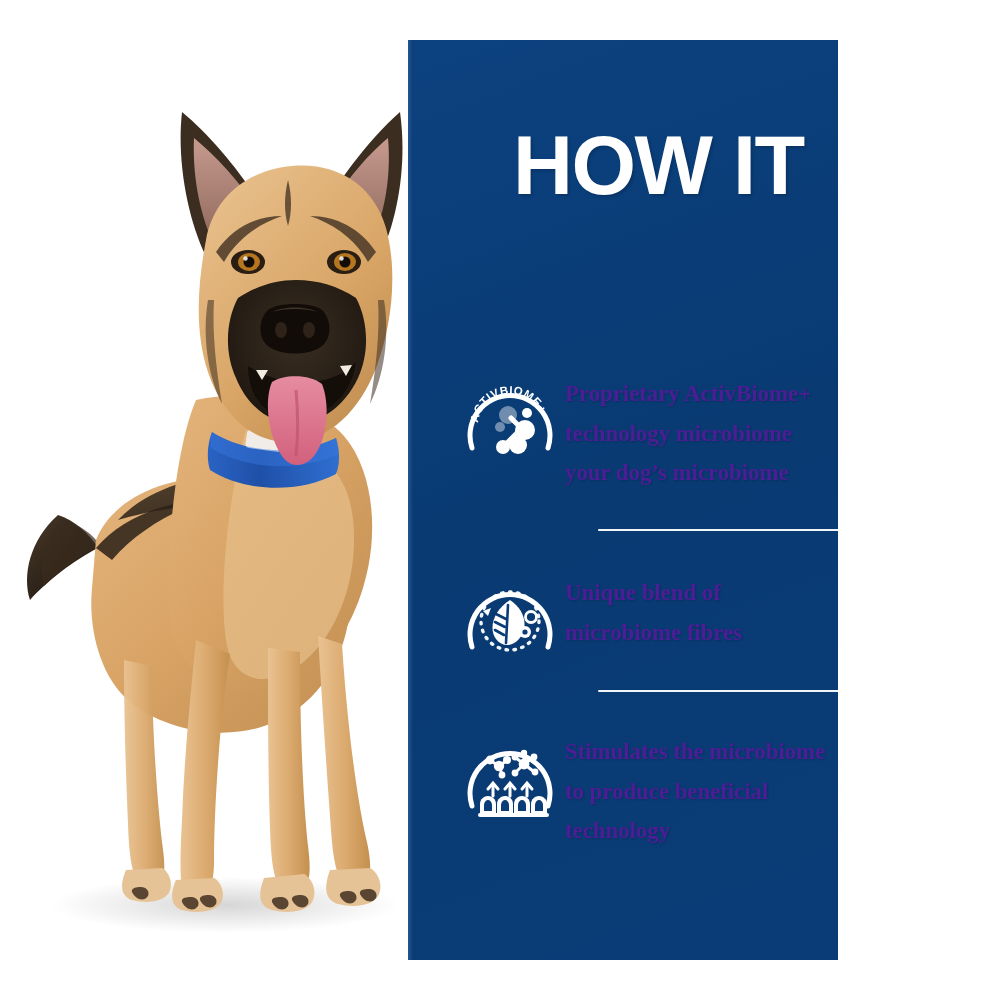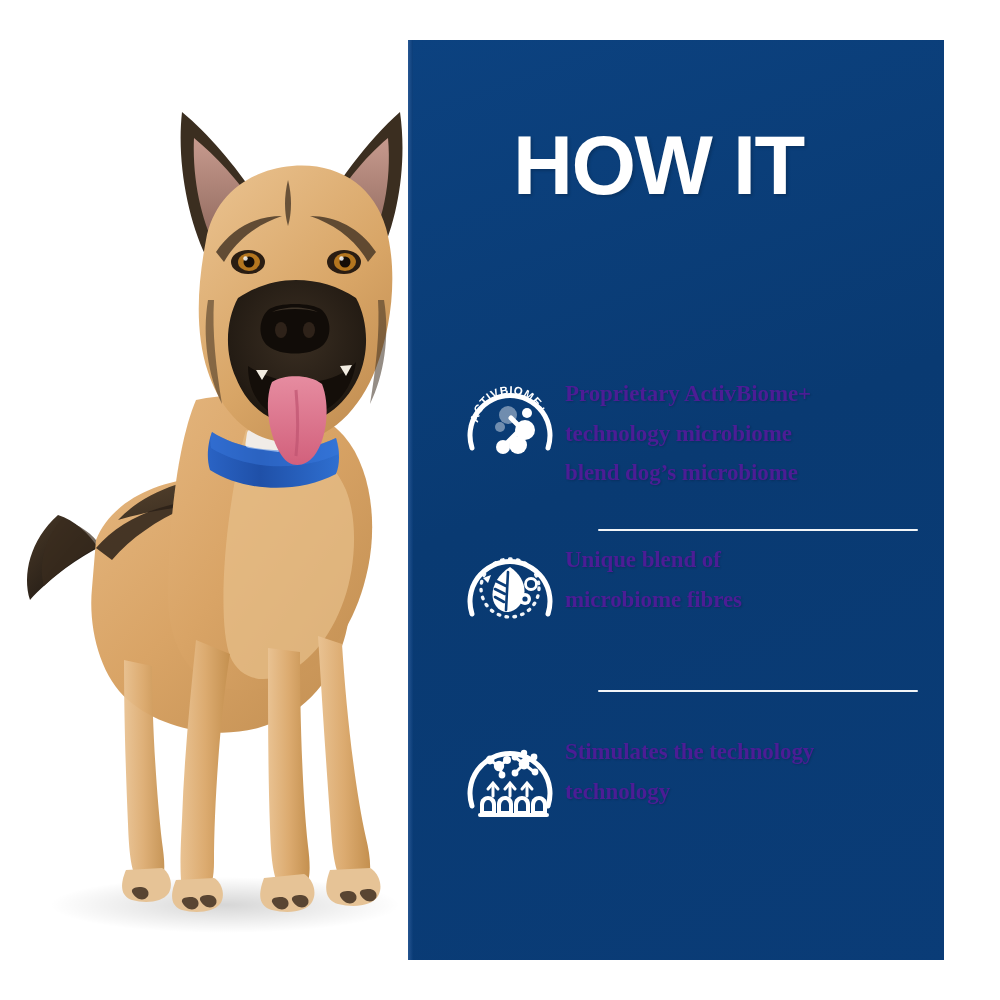--- a/index.html
+++ b/index.html
@@ -8,21 +8,21 @@
     background: #ffffff;
   }
   body {
     width: 1000px;
     height: 1000px;
     font-family: "Liberation Sans", sans-serif;
     overflow: hidden;
   }
   #stage {
     position: relative;
-    width: 944px;
+    width: 838px;
     height: 1000px;
     background: #ffffff;
     overflow: hidden;
   }
 
   
   #photo-area {
     position: absolute;
     left: 0;
     top: 0;
@@ -73,21 +73,21 @@
 
   
   .feature-row {
     position: absolute;
     left: 455px;
     width: 500px;
     display: flex;
     align-items: flex-start;
   }
   #feature-0 { top: 368px; }
-  #feature-1 { top: 534px; }
+  #feature-1 { top: 567px; }
   #feature-2 { top: 726px; }
 
   .feature-icon-wrap {
     width: 110px;
     flex: 0 0 110px;
     display: flex;
     align-items: center;
     justify-content: center;
     padding-top: 2px;
   }
@@ -309,21 +309,21 @@
         <circle cx="42" cy="57" r="5" fill="#ffffff" opacity=".42"></circle>
         <circle cx="69" cy="43" r="5" fill="#ffffff"></circle>
         <circle cx="67" cy="60" r="10" fill="#ffffff"></circle>
         <circle cx="60" cy="75" r="9" fill="#ffffff"></circle>
         <circle cx="45" cy="77" r="7" fill="#ffffff"></circle>
       </svg>
     </div>
     <div class="feature-text">
       <span class="tline">Proprietary ActivBiome+</span>
       <span class="tline">technology microbiome</span>
-      <span class="tline">blend dog’s microbiome</span>
+      <span class="tline">your dog’s microbiome</span>
     </div>
   </div>
 
   <div class="divider" id="divider-0"></div>
 
   <div class="feature-row" id="feature-1">
     <div class="feature-icon-wrap">
       <svg class="feature-icon" width="104" height="104" viewBox="0 0 104 104">
 
         <path d="M 14 78 A 40 40 0 1 1 90 78" stroke="#ffffff" stroke-width="5" fill="none" stroke-linecap="round"></path>
@@ -404,18 +404,19 @@
           <path d="M26 83 L26 77 C26 74 28 72 30 72 C32 72 34 74 34 77 L34 83 Z"></path>
           <path d="M43 83 L43 77 C43 74 45 72 47 72 C49 72 51 74 51 77 L51 83 Z"></path>
           <path d="M60 83 L60 77 C60 74 62 72 64 72 C66 72 68 74 68 77 L68 83 Z"></path>
           <path d="M77 83 L77 77 C77 74 79 72 81 72 C83 72 85 74 85 77 L85 83 Z"></path>
         </g>
 
         <rect x="20" y="85" width="71" height="4" rx="2" fill="#ffffff"></rect>
       </svg>
     </div>
     <div class="feature-text">
-      <span class="tline">Stimulates the technology</span>
+      <span class="tline">Stimulates the microbiome</span>
+      <span class="tline">to produce beneficial</span>
       <span class="tline">technology</span>
     </div>
   </div>
 
 </div>
 
 </body></html>

